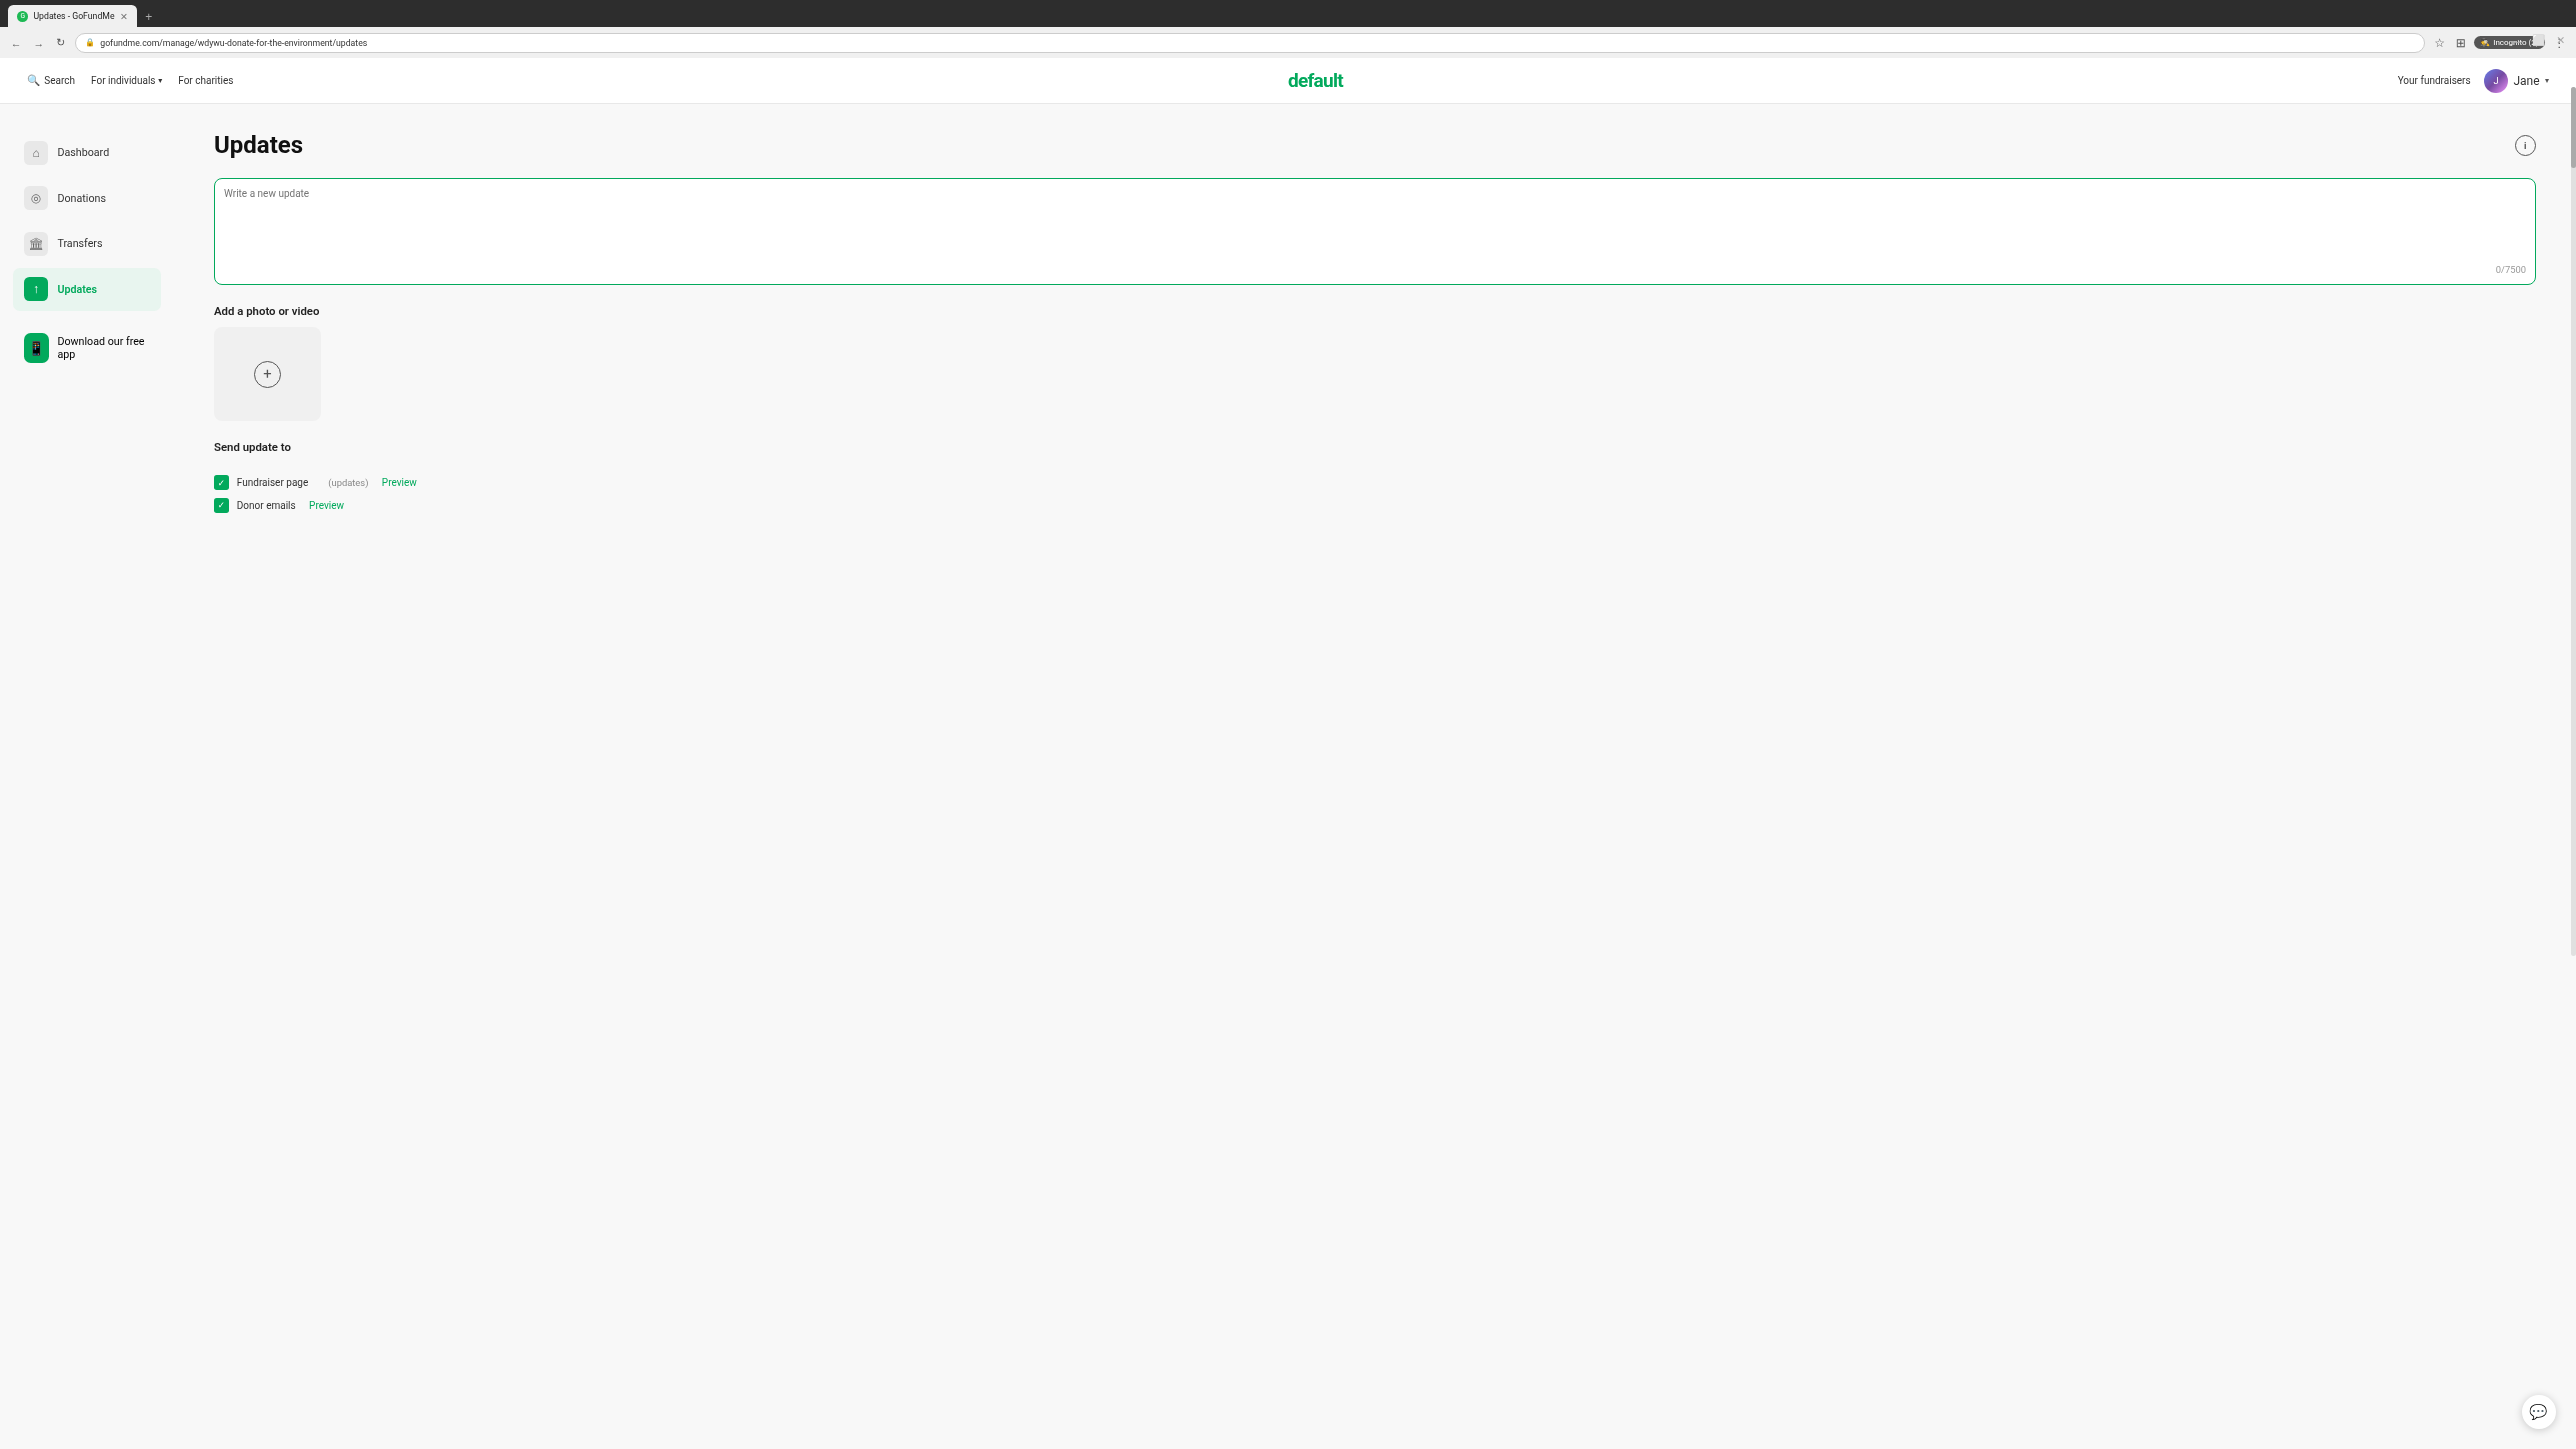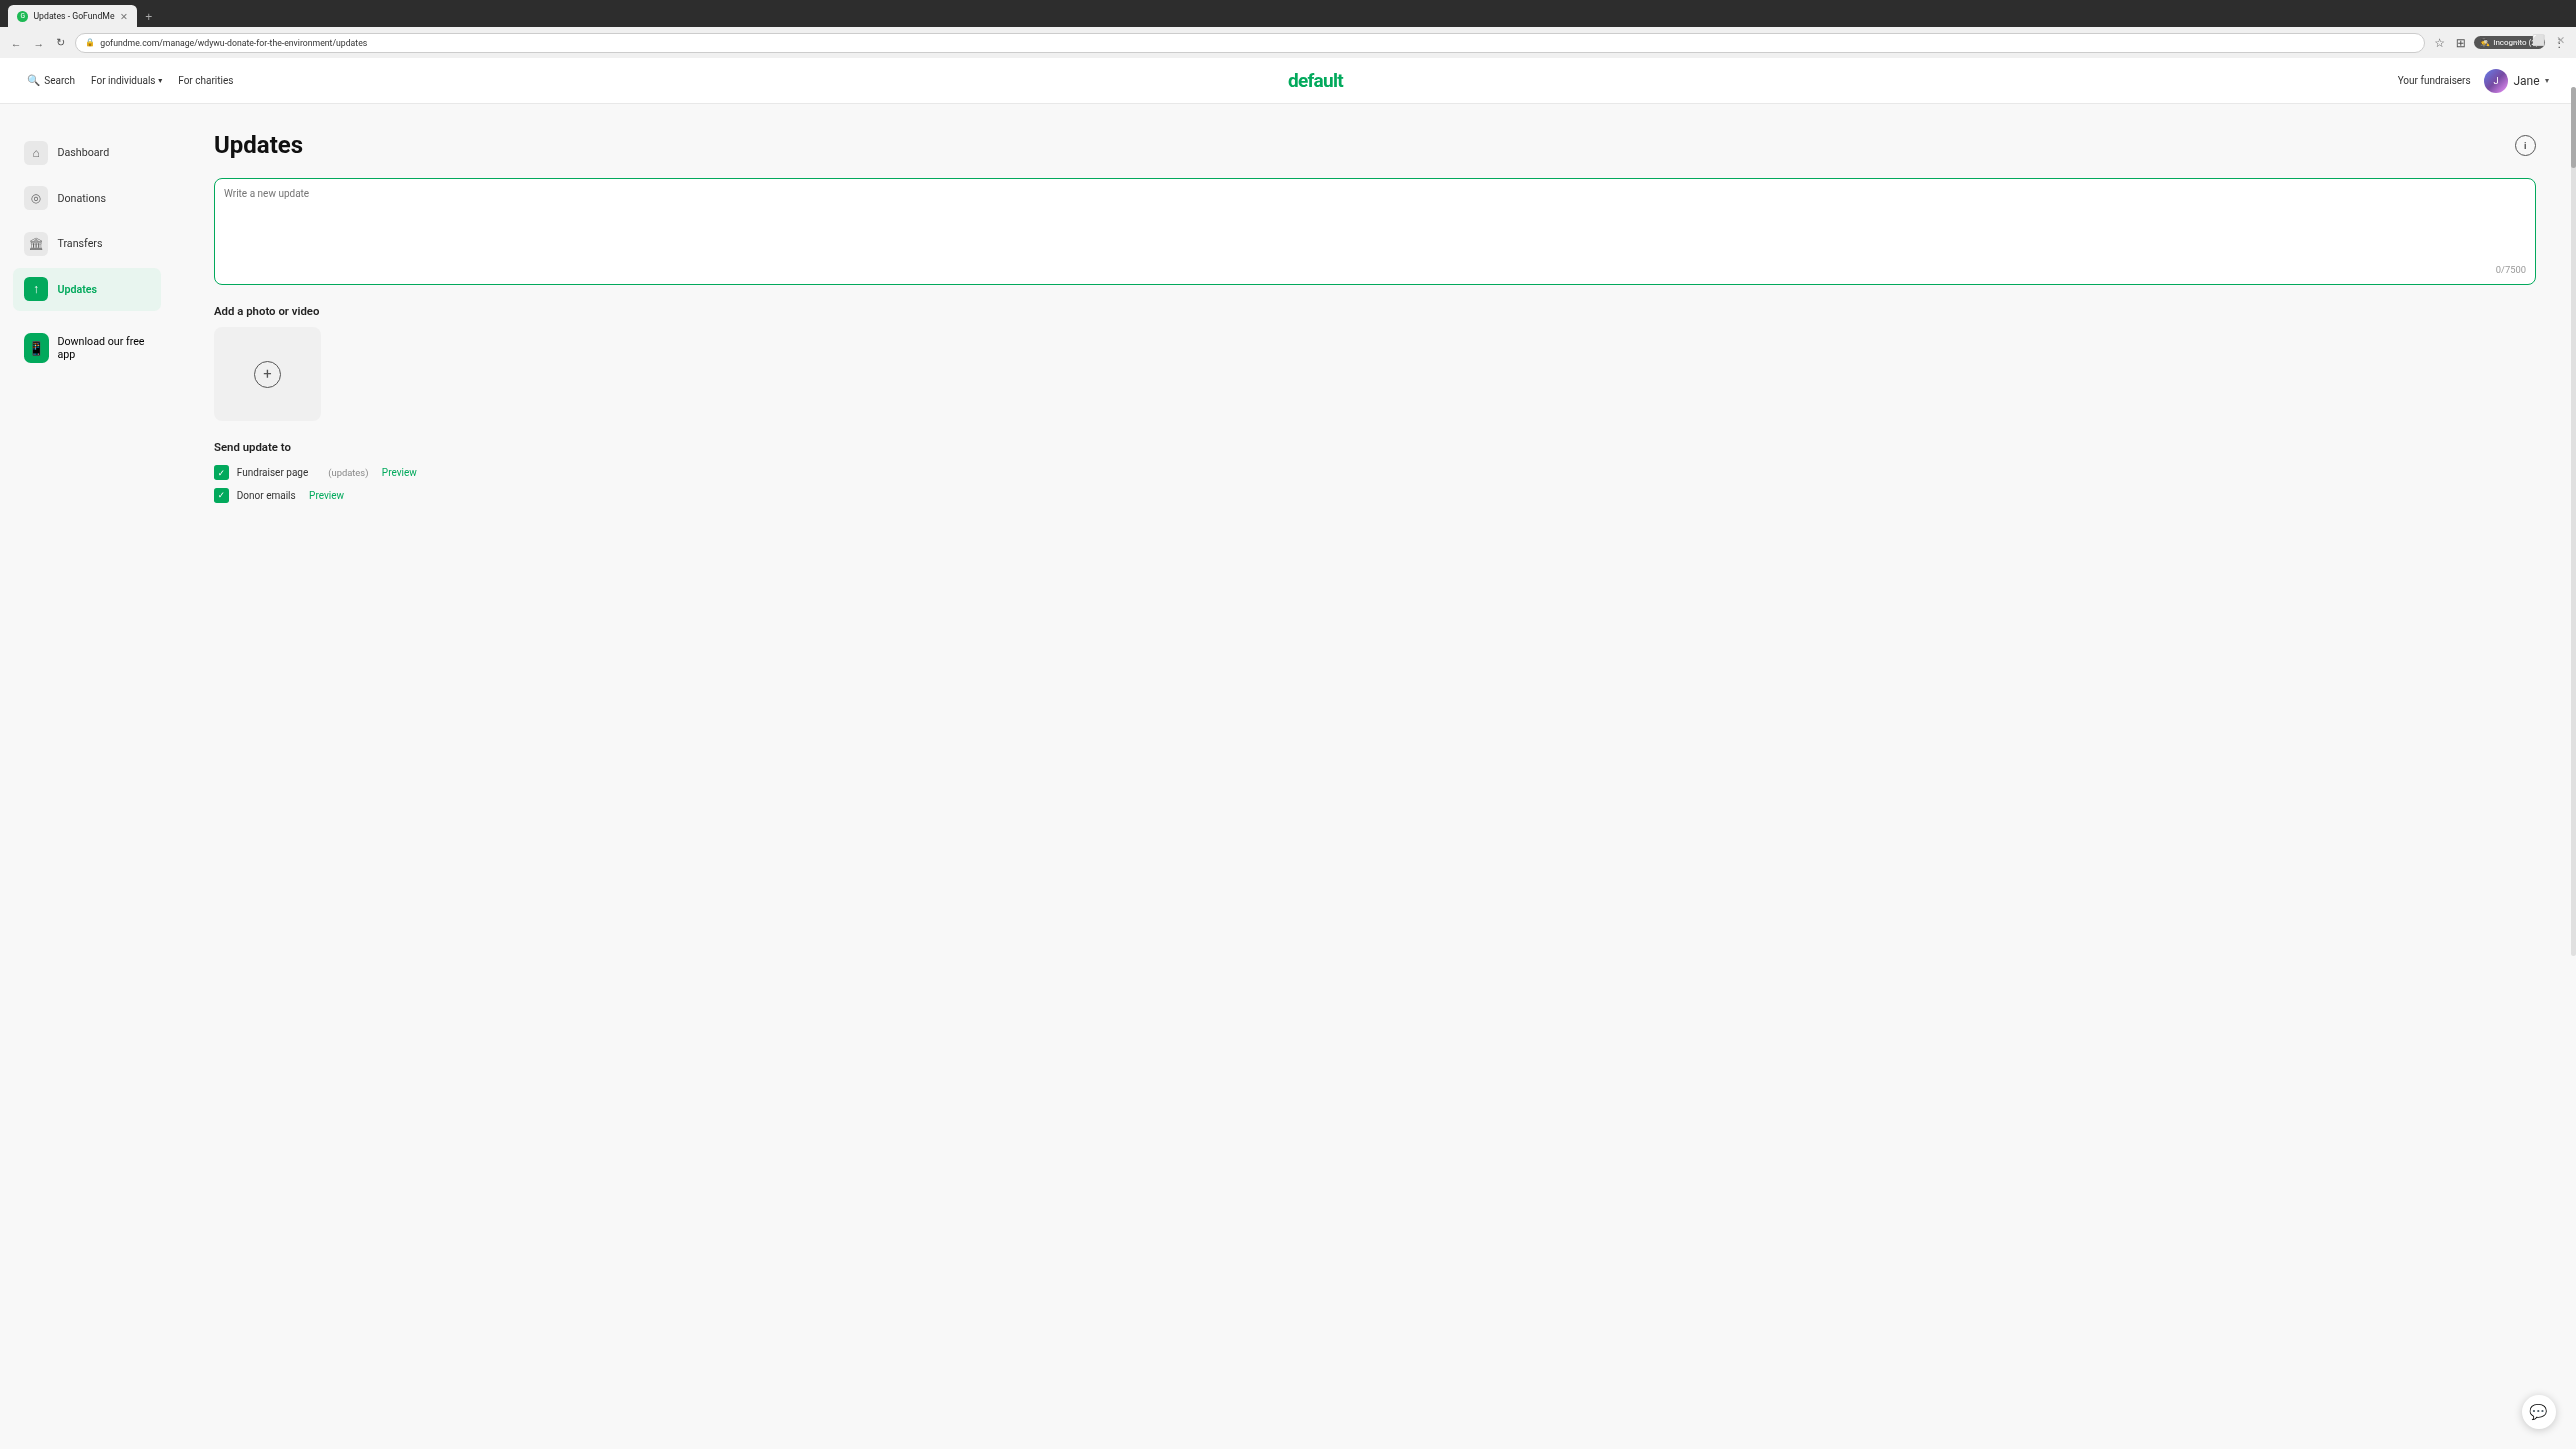--- a/index.html
+++ b/index.html
@@ -354,21 +354,21 @@
     }
 
     
     .send-update-section {
       margin-top: 6.7px;
     }
     .send-update-title {
       font-size: 11.4px;
       font-weight: 600;
       color: #222;
-      margin-bottom: 11px;
+      margin-bottom: 21px;
     }
     .send-option {
       display: flex;
       align-items: center;
       gap: 8px;
       margin-bottom: 8px;
       font-size: 10px;
       color: #333;
     }
     .checkbox-checked {

